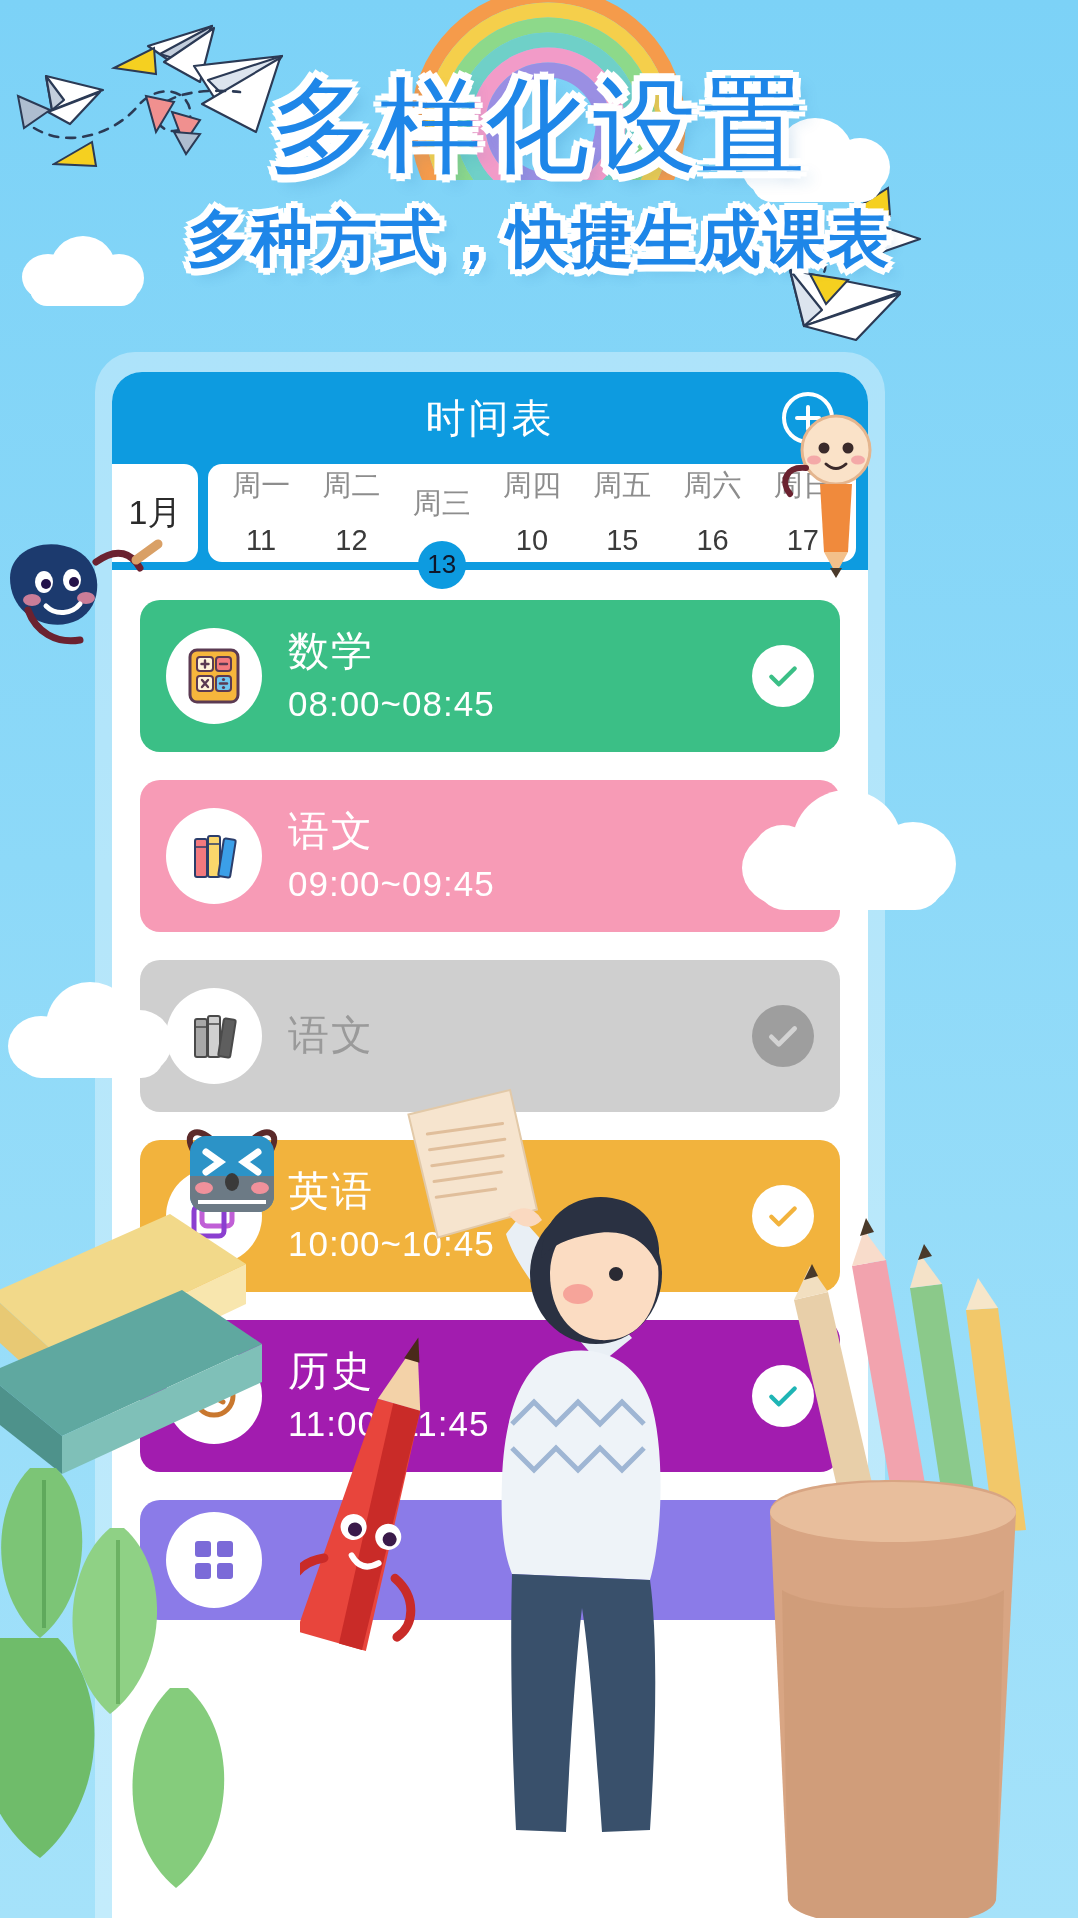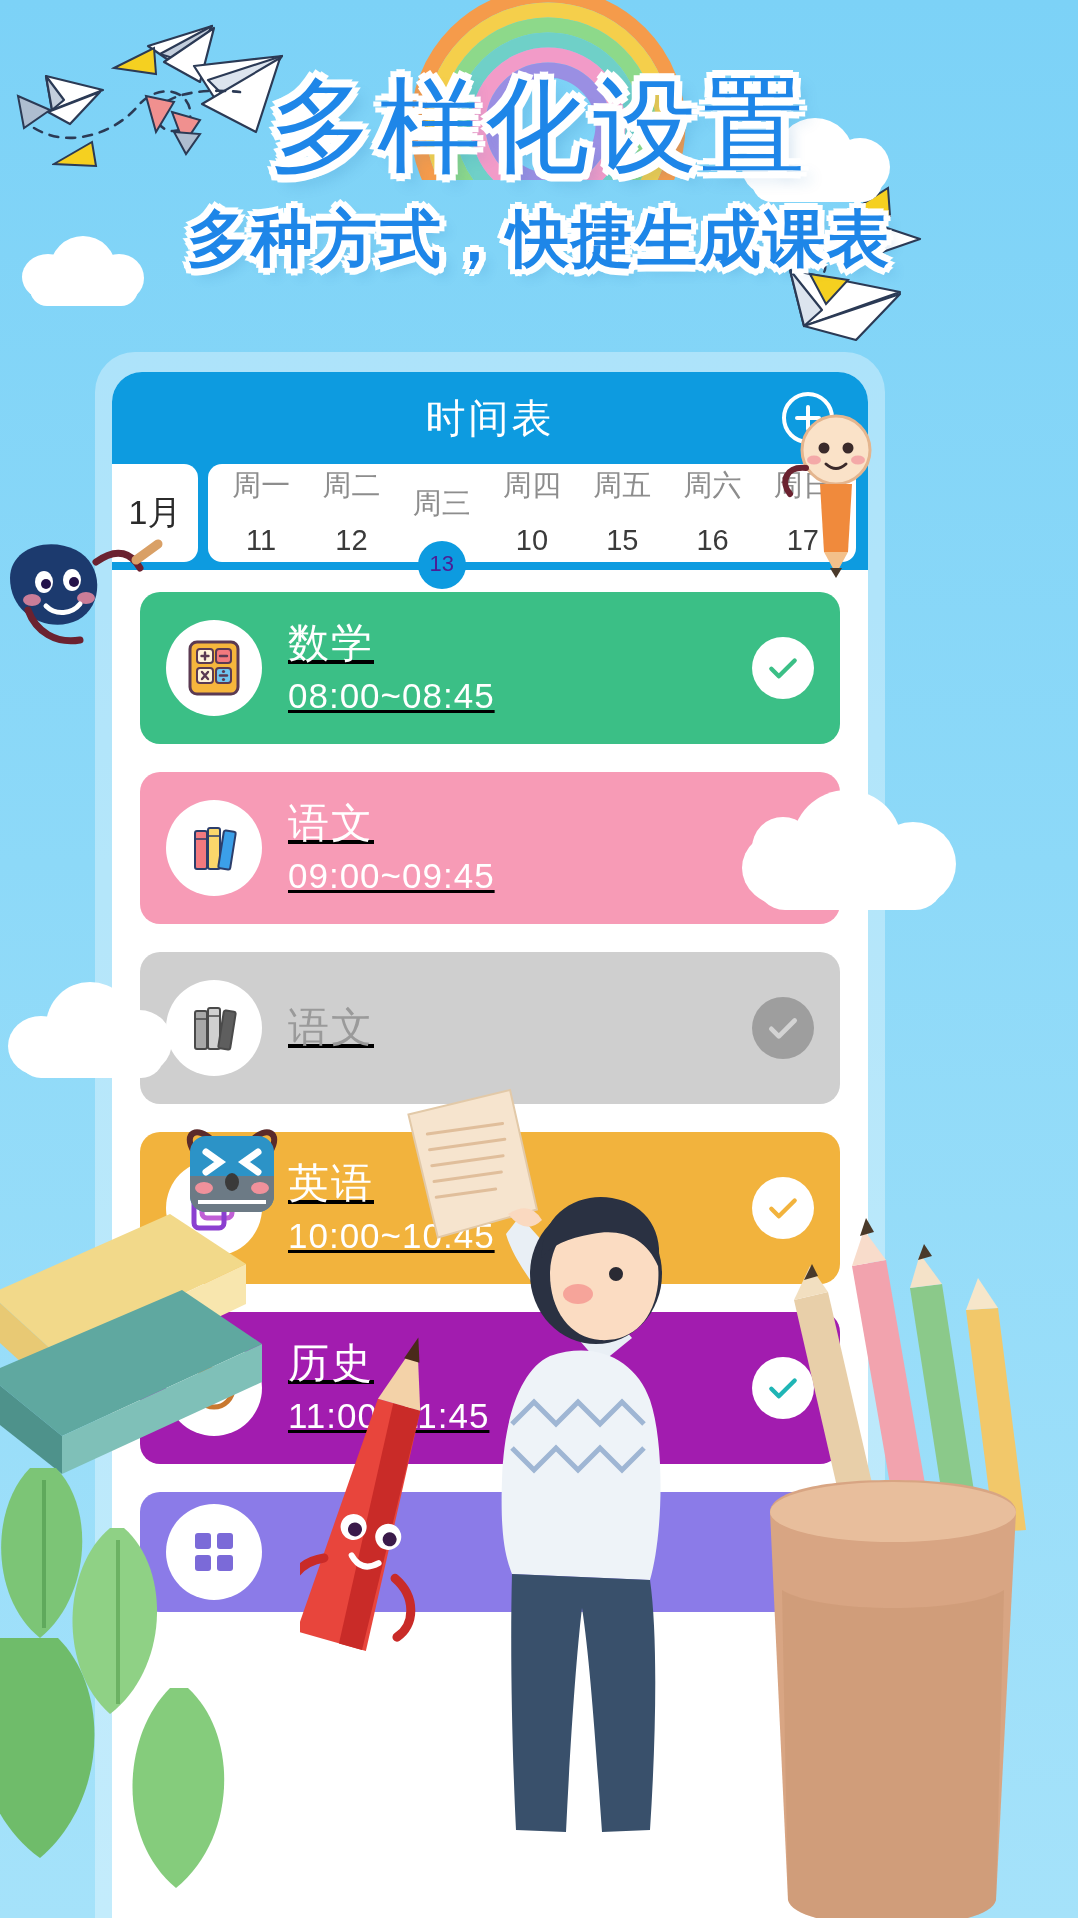--- a/index.html
+++ b/index.html
@@ -69,24 +69,24 @@
   .days {
     flex:1; background:#fff; border-radius:14px; margin-right:12px;
     display:flex; align-items:center; justify-content:space-around; padding:6px 8px;
   }
   .day { text-align:center; width:76px; }
   .day .wd { font-size:29px; color:#8d8d8d; line-height:1.25; }
   .day .dt { font-size:29px; color:#3a3a3a; line-height:1.3; margin-top:19px; }
   .day.active .wd { color:#8d8d8d;margin-top:48px; }
   .day.active .dt {
     display:inline-flex; align-items:center; justify-content:center;
-    width:48px; height:48px; border-radius:50%; background:#0D9BE0; color:#4c1d95; font-size:22px;
-  }
-
-  .list { padding:22px 28px 0 28px;text-decoration:underline; }
+    width:48px; height:48px; border-radius:50%; background:#0D9BE0; color:#0f172a; font-size:26px;
+  }
+
+  .list { padding:30px 28px 0 28px; }
   .card {
     position:relative; height:152px; border-radius:20px; margin-bottom:28px;
     display:flex; align-items:center; padding:0 26px;
   }
   .card .badge {
     width:96px; height:96px; border-radius:50%; background:#fff;
     display:flex; align-items:center; justify-content:center; flex:0 0 auto;
   }
   .card .meta { margin-left:26px; flex:1; }
   .card .subject { font-size:41px; color:#fff; letter-spacing:2px; line-height:1.15; }

